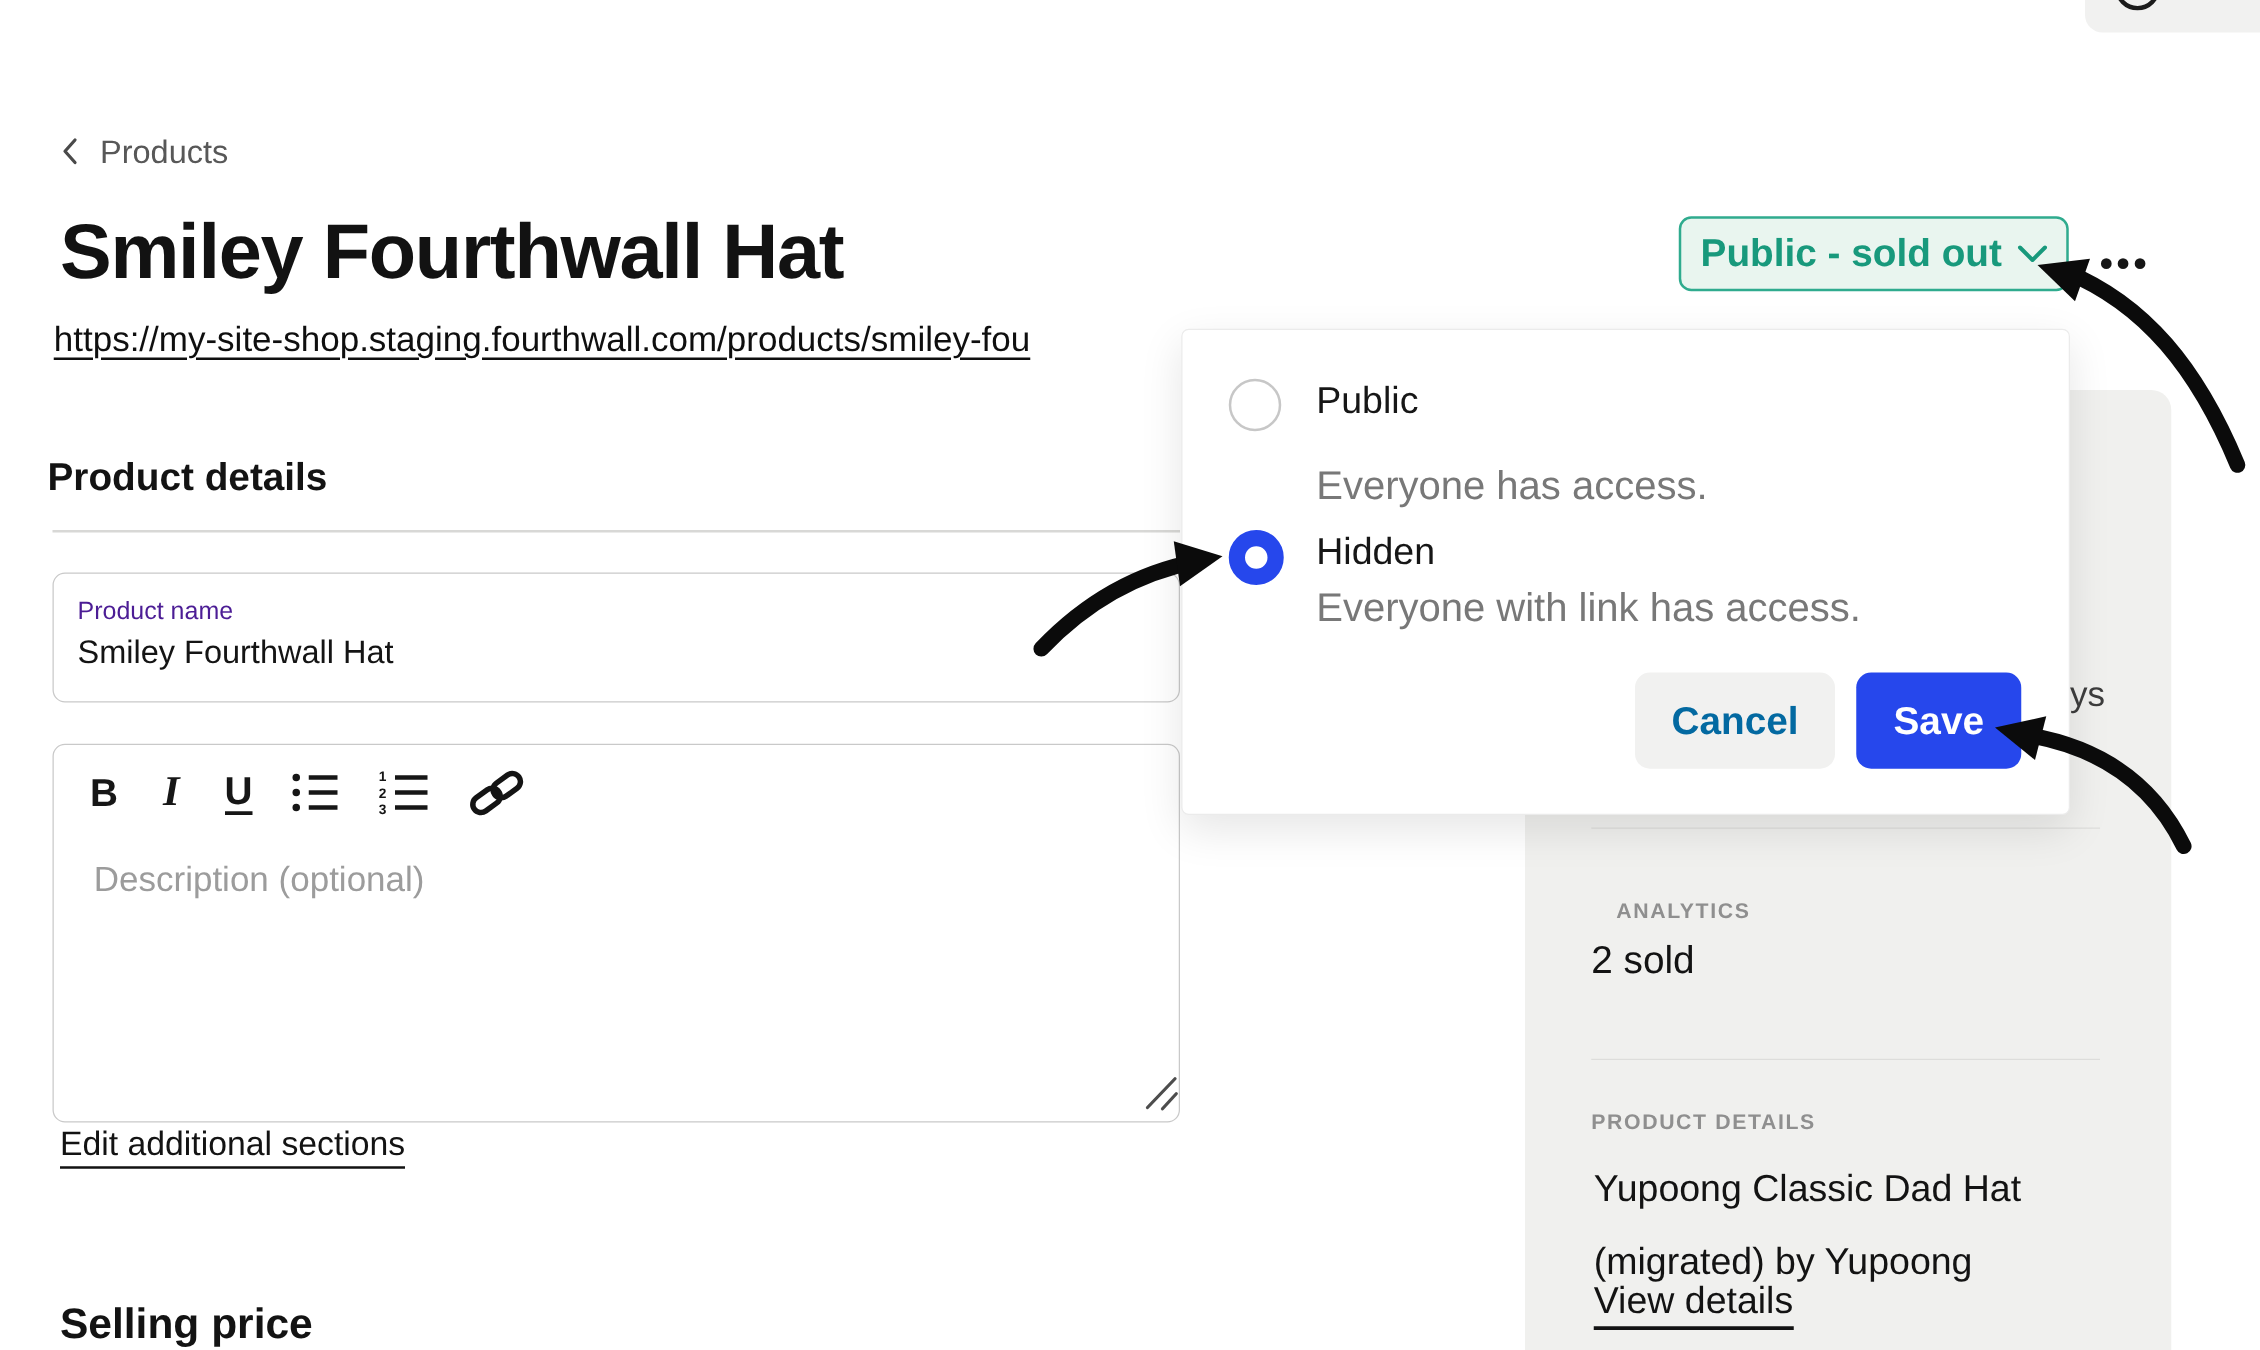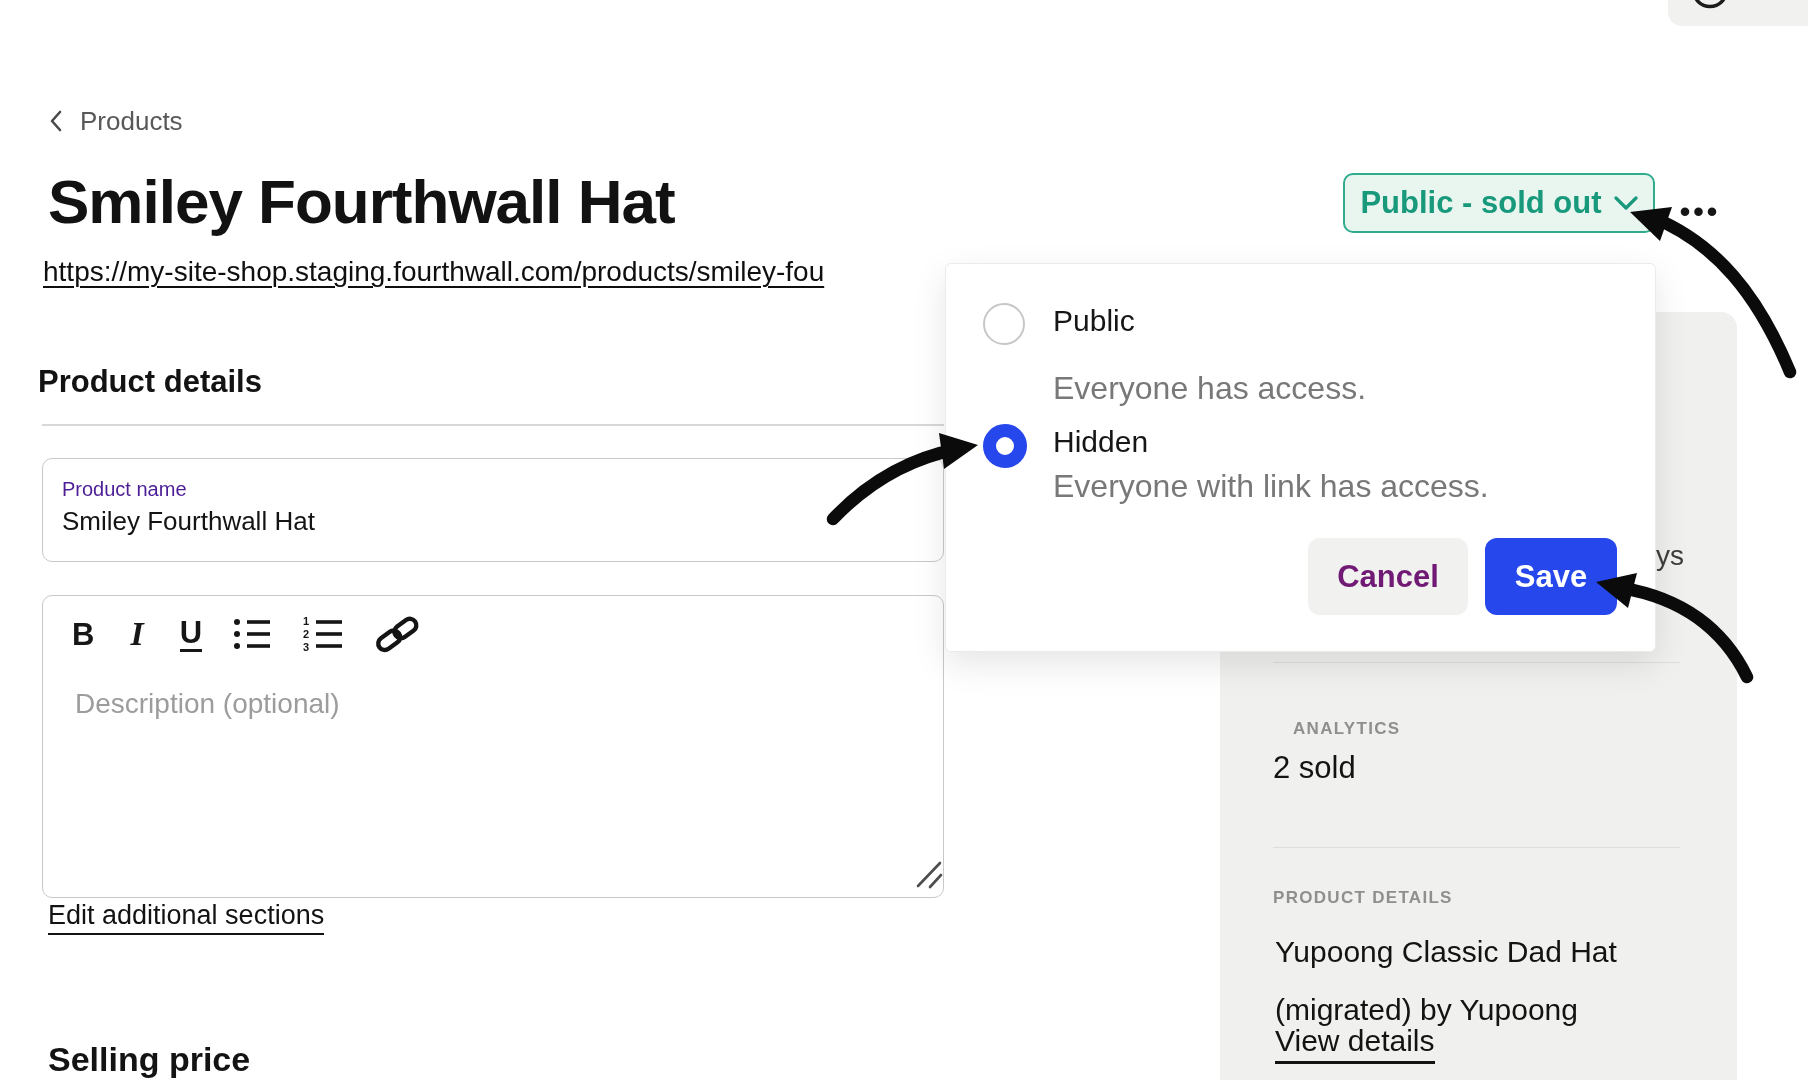--- a/index.html
+++ b/index.html
@@ -58,21 +58,21 @@
   .radio-outer{width:42px;height:42px;border:2px solid #c7c7c7;border-radius:50%;background:#fff;box-sizing:border-box;}
   .radio-public{left:983px;top:303px;}
   .radio-selected{left:983px;top:424px;width:44px;height:44px;border:13px solid #2647ec;border-radius:50%;background:#fff;box-sizing:border-box;}
   .opt-label{font-size:30px;color:#161616;white-space:nowrap;}
   .opt-desc{font-size:32px;color:#787878;white-space:nowrap;}
   .lbl-public{left:1053px;top:304px;}
   .desc-public{left:1053px;top:370px;}
   .lbl-hidden{left:1053px;top:425px;}
   .desc-hidden{left:1053px;top:468px;}
   .btn{display:flex;align-items:center;justify-content:center;border-radius:12px;font-size:31px;font-weight:700;box-sizing:border-box;}
-  .btn-cancel{left:1308px;top:538px;width:160px;height:77px;background:#f1f1f0;color:#701a75;}
+  .btn-cancel{left:1308px;top:538px;width:160px;height:77px;background:#f1f1f0;color:#0369a1;}
   .btn-save{left:1485px;top:538px;width:132px;height:77px;background:#2647ec;color:#ffffff;}
   
   .arrow-layer{left:0;top:0;width:1808px;height:1080px;pointer-events:none;}
 </style>
 </head>
 <body>
 
 <div class="abs corner-pill">
   <svg width="170" height="46">
     <circle cx="42" cy="10" r="16.5" fill="none" stroke="#1c1c1c" stroke-width="3.5"></circle>

